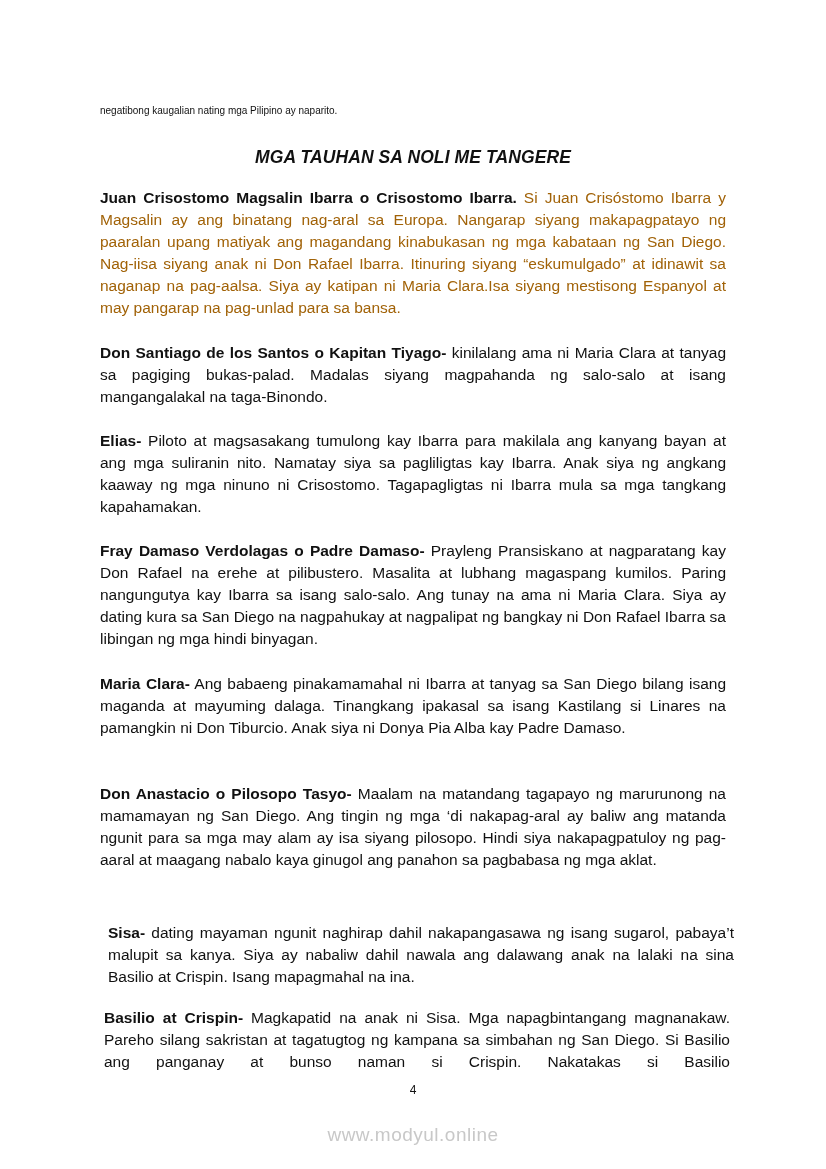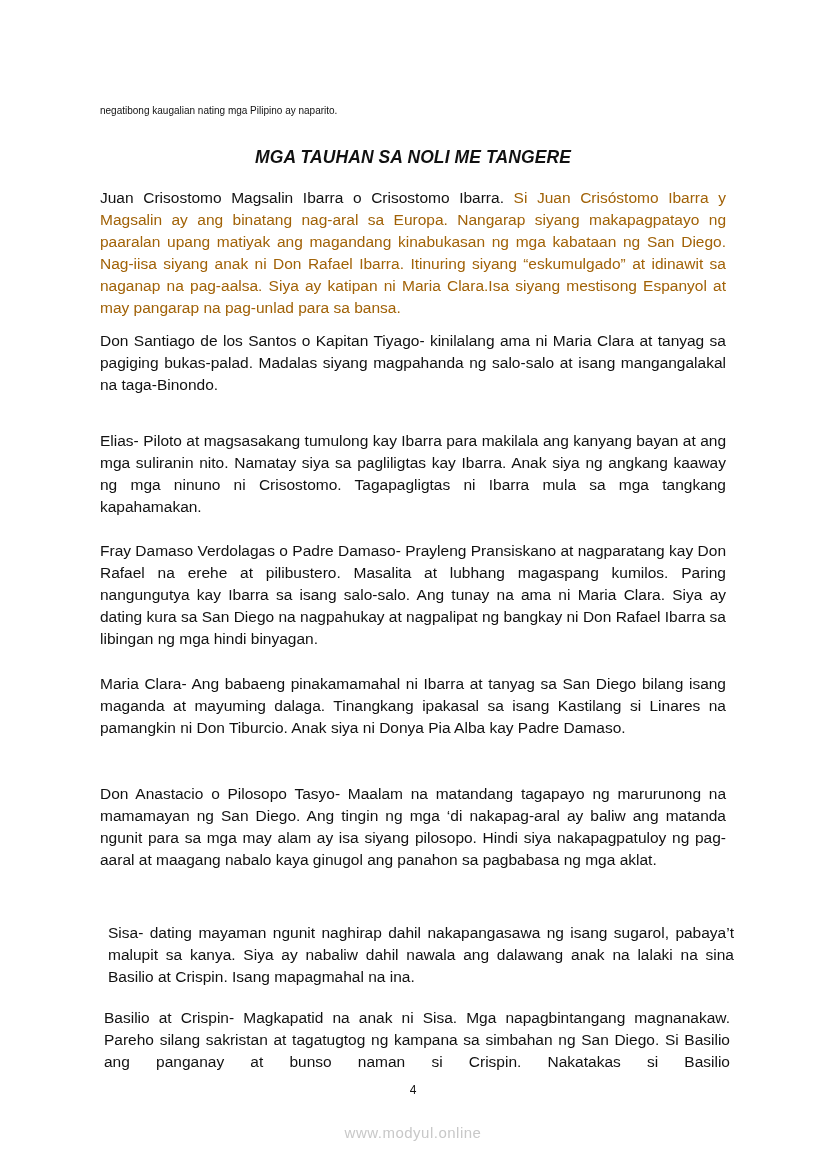--- a/index.html
+++ b/index.html
@@ -4,37 +4,37 @@
 <style>
   html, body { margin: 0; padding: 0; background: #ffffff; }
   body { width: 826px; height: 1169px; position: relative; overflow: hidden;
          font-family: "Liberation Sans", sans-serif; color: #111; }
   .page { position: absolute; left: 100px; top: 0; width: 626px; }
   .lead { position: absolute; top: 100px; left: 0; font-size: 10px; line-height: 22px; }
   .title { position: absolute; top: 147px; left: 0; width: 626px; text-align: center;
            font-weight: bold; font-size: 17.5px; letter-spacing: 0.1px; font-style: italic; }
   .entry { position: absolute; left: 0; width: 626px; font-size: 15.5px; line-height: 22px;
            text-align: justify; }
-  .entry .name { font-weight: normal; }
+  .entry .name { font-weight: bold; }
   .entry.gray .desc { color: #a16207; }
   .pagenum { position: absolute; top: 1083px; left: 0; width: 826px; text-align: center;
              font-size: 12px; color: #111; }
   .watermark { position: absolute; top: 1124px; left: 0; width: 826px; text-align: center;
-               font-size: 15px; color: #c8c8c8; letter-spacing: 0.5px; }
+               font-size: 19px; color: #c8c8c8; letter-spacing: 0.5px; }
 </style>
 </head>
 <body>
 
 <div class="page">
   <div class="lead">negatibong kaugalian nating mga Pilipino ay naparito.</div>
   <div class="title">MGA TAUHAN SA NOLI ME TANGERE</div>
 
   <p class="entry gray" style="top:187px;margin:0;"><span class="name">Juan Crisostomo Magsalin Ibarra o Crisostomo Ibarra.</span><span class="desc"> Si Juan Crisóstomo Ibarra y Magsalin ay ang binatang nag-aral sa Europa. Nangarap siyang makapagpatayo ng paaralan upang matiyak ang magandang kinabukasan ng mga kabataan ng San Diego. Nag-iisa siyang anak ni Don Rafael Ibarra. Itinuring siyang “eskumulgado” at idinawit sa naganap na pag-aalsa. Siya ay katipan ni Maria Clara.Isa siyang mestisong Espanyol at may pangarap na pag-unlad para sa bansa.</span></p>
 
-  <p class="entry" style="top:330px;margin:0;"><span class="name">Don Santiago de los Santos o Kapitan Tiyago-</span><span class="desc"> kinilalang ama ni Maria Clara at tanyag sa pagiging bukas-palad. Madalas siyang magpahanda ng salo-salo at isang mangangalakal na taga-Binondo.</span></p>
+  <p class="entry" style="top:342px;margin:0;"><span class="name">Don Santiago de los Santos o Kapitan Tiyago-</span><span class="desc"> kinilalang ama ni Maria Clara at tanyag sa pagiging bukas-palad. Madalas siyang magpahanda ng salo-salo at isang mangangalakal na taga-Binondo.</span></p>
 
   <p class="entry" style="top:430px;margin:0;"><span class="name">Elias-</span><span class="desc"> Piloto at magsasakang tumulong kay Ibarra para makilala ang kanyang bayan at ang mga suliranin nito. Namatay siya sa pagliligtas kay Ibarra. Anak siya ng angkang kaaway ng mga ninuno ni Crisostomo. Tagapagligtas ni Ibarra mula sa mga tangkang kapahamakan.</span></p>
 
   <p class="entry" style="top:540px;margin:0;"><span class="name">Fray Damaso Verdolagas o Padre Damaso-</span><span class="desc"> Prayleng Pransiskano at nagparatang kay Don Rafael na erehe at pilibustero. Masalita at lubhang magaspang kumilos. Paring nangungutya kay Ibarra sa isang salo-salo. Ang tunay na ama ni Maria Clara. Siya ay dating kura sa San Diego na nagpahukay at nagpalipat ng bangkay ni Don Rafael Ibarra sa libingan ng mga hindi binyagan.</span></p>
 
   <p class="entry" style="top:673px;margin:0;"><span class="name">Maria Clara-</span><span class="desc"> Ang babaeng pinakamamahal ni Ibarra at tanyag sa San Diego bilang isang maganda at mayuming dalaga. Tinangkang ipakasal sa isang Kastilang si Linares na pamangkin ni Don Tiburcio. Anak siya ni Donya Pia Alba kay Padre Damaso.</span></p>
 
   <p class="entry" style="top:783px;margin:0;"><span class="name">Don Anastacio o Pilosopo Tasyo-</span><span class="desc"> Maalam na matandang tagapayo ng marurunong na mamamayan ng San Diego. Ang tingin ng mga ‘di nakapag-aral ay baliw ang matanda ngunit para sa mga may alam ay isa siyang pilosopo. Hindi siya nakapagpatuloy ng pag-aaral at maagang nabalo kaya ginugol ang panahon sa pagbabasa ng mga aklat.</span></p>
 
   <p class="entry" style="top:914px;margin:8px;"><span class="name">Sisa-</span><span class="desc"> dating mayaman ngunit naghirap dahil nakapangasawa ng isang sugarol, pabaya’t malupit sa kanya. Siya ay nabaliw dahil nawala ang dalawang anak na lalaki na sina Basilio at Crispin. Isang mapagmahal na ina.</span></p>

